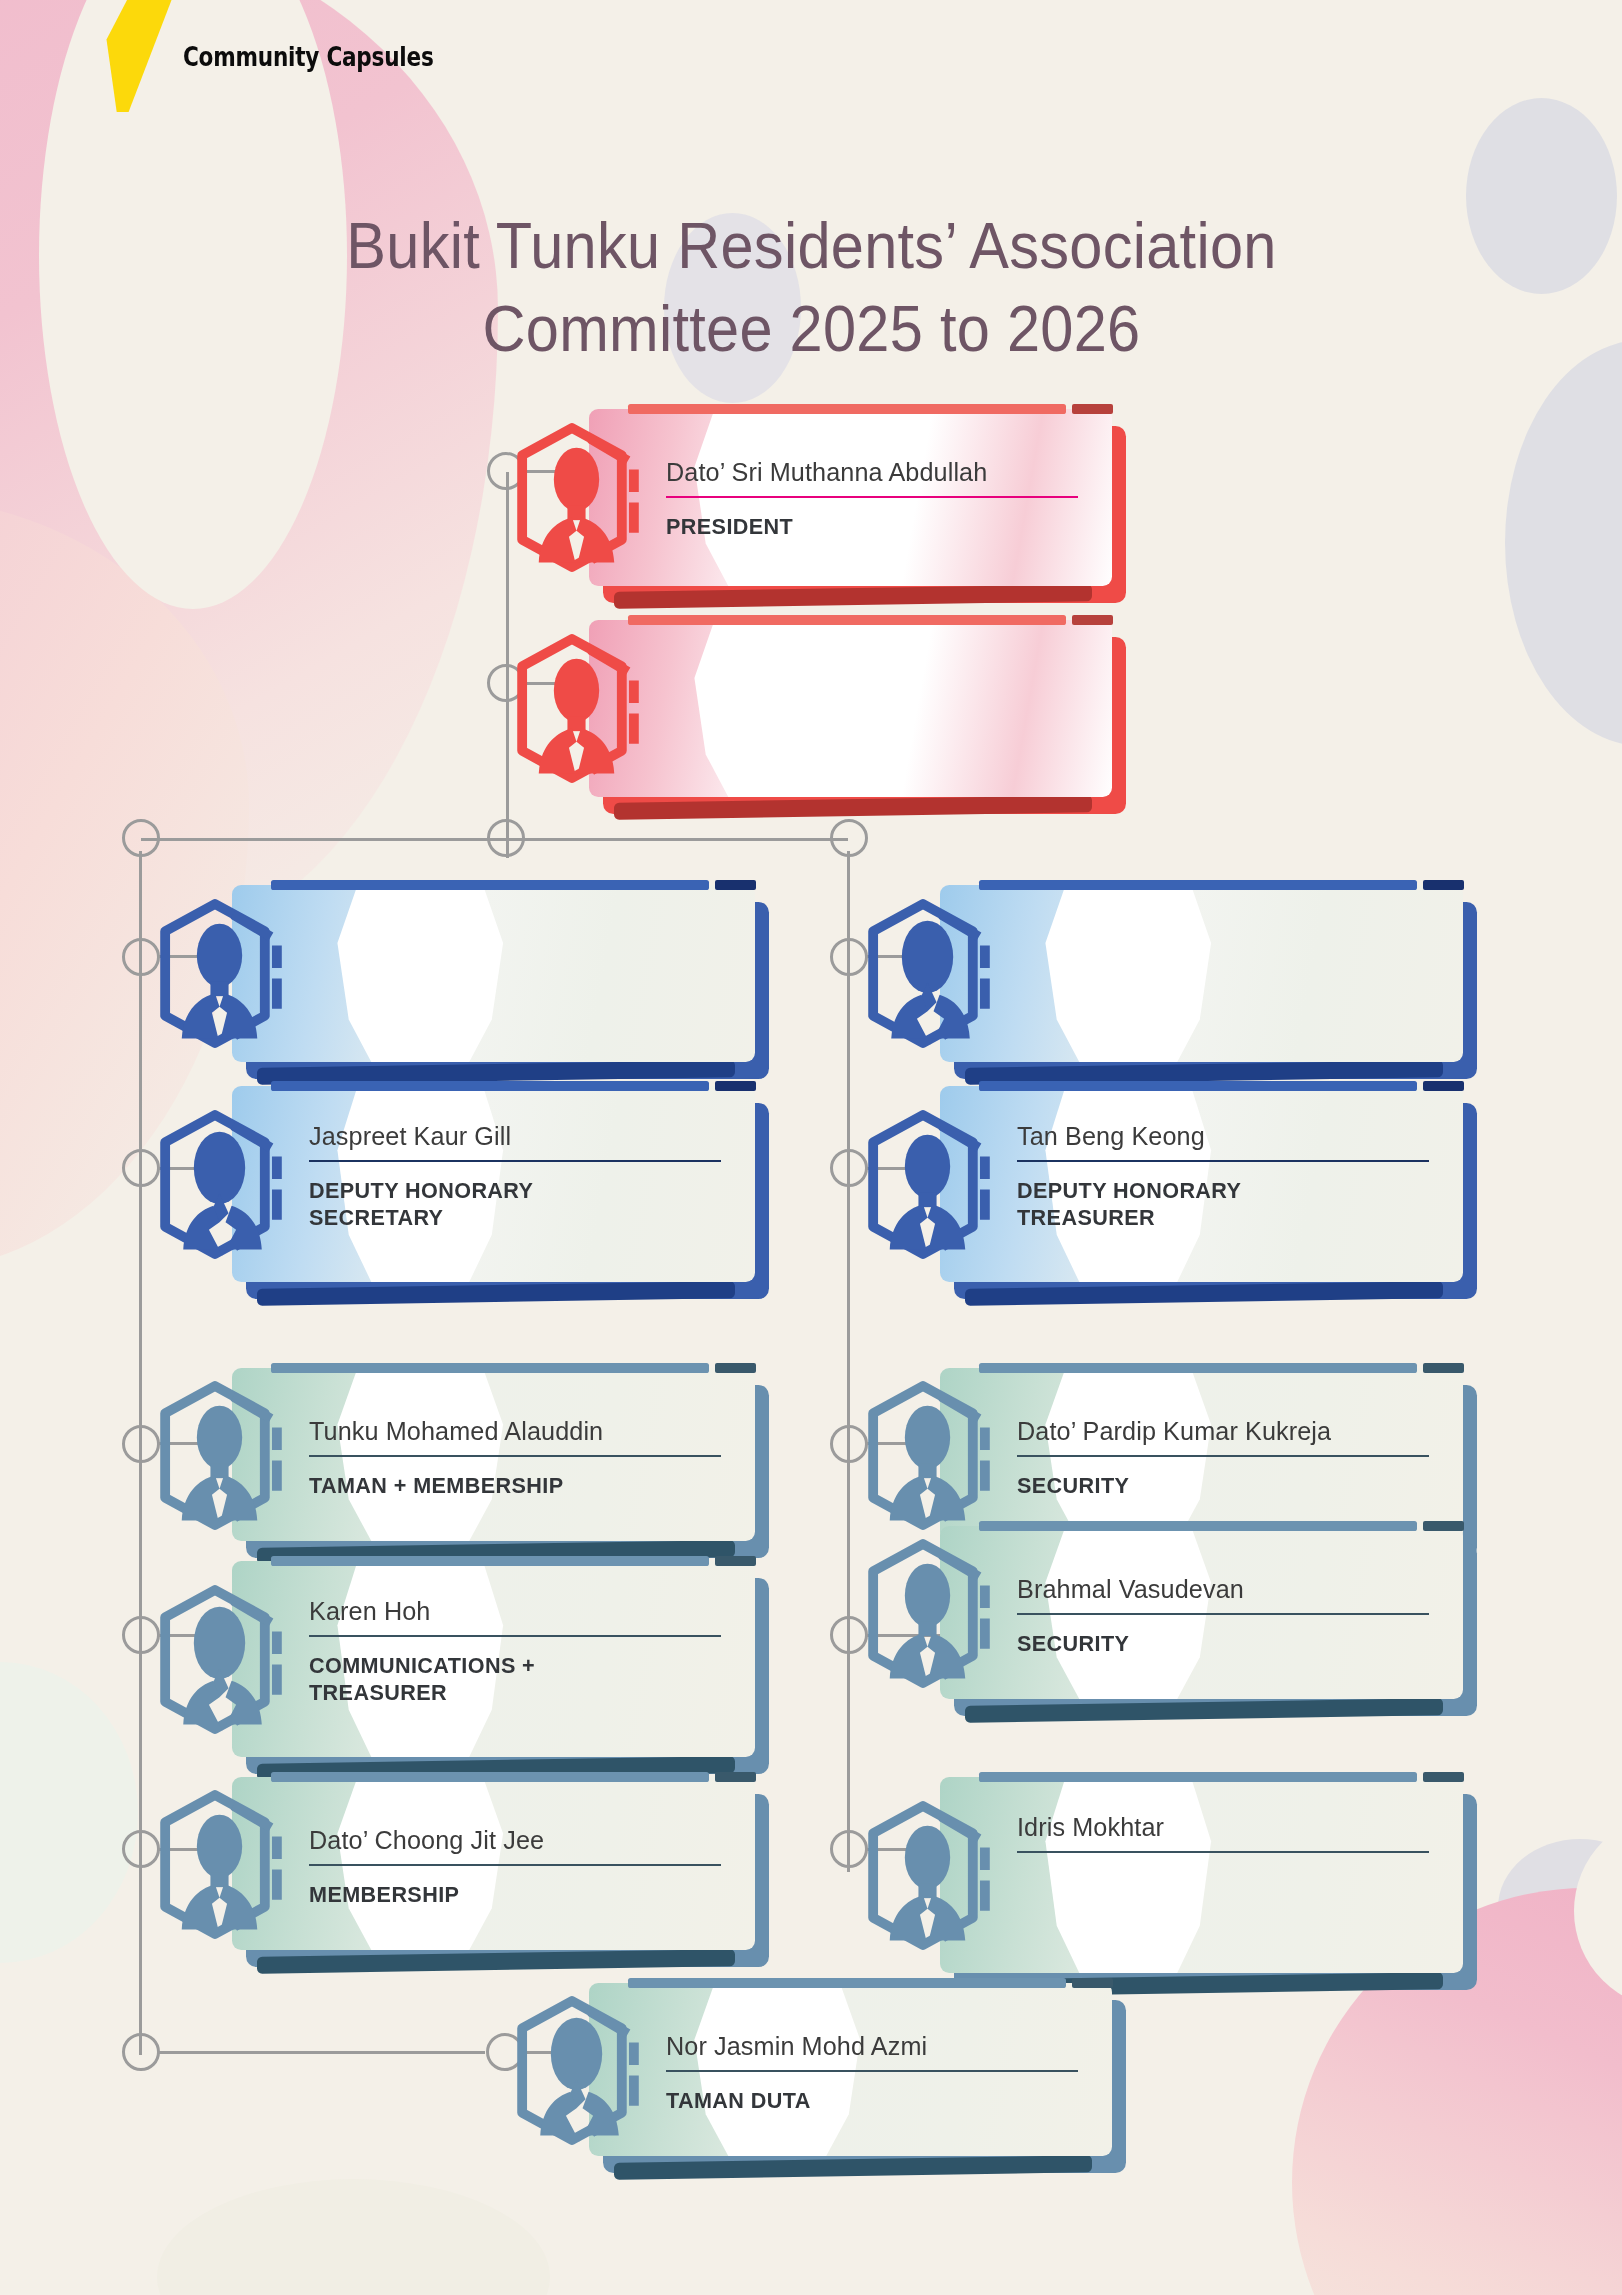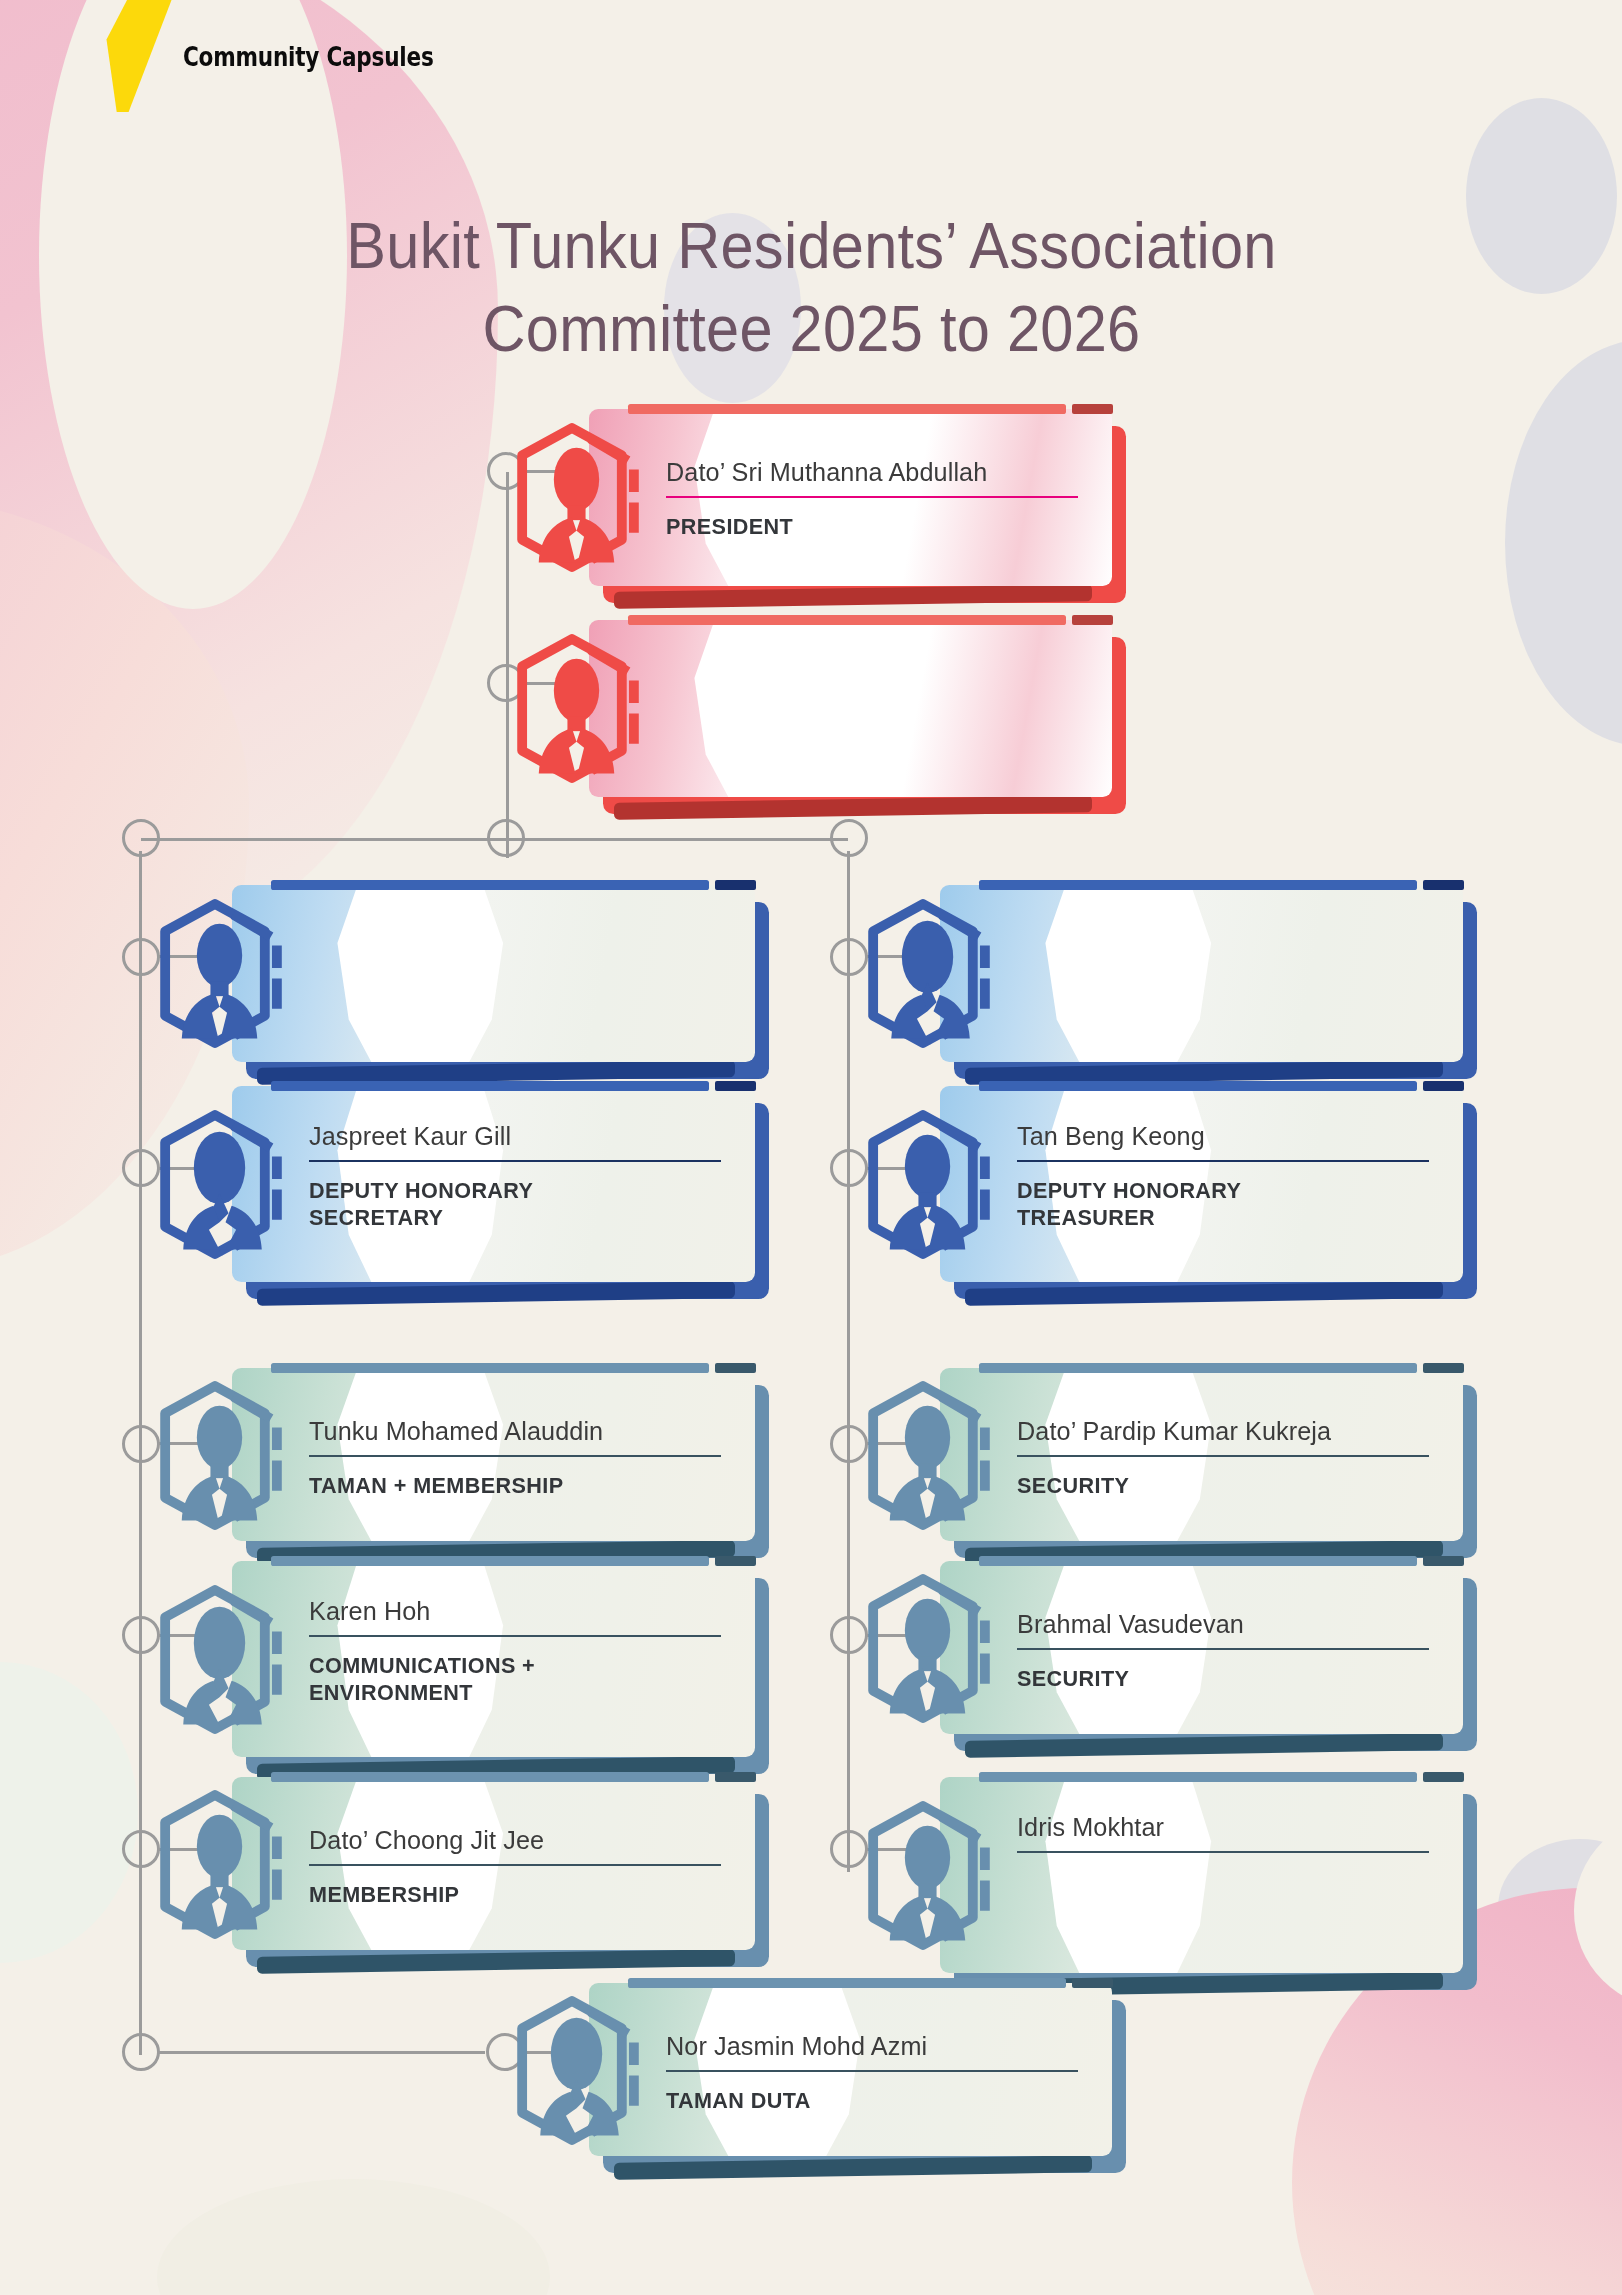--- a/index.html
+++ b/index.html
@@ -421,24 +421,24 @@
       <ellipse cx="100" cy="78" rx="34" ry="48" fill="#688fae"></ellipse>
        <path d="M100 112 L88 138 L100 150 L112 138 Z" fill="#688fae"></path>
        <path d="M52 186 c2-34 20-52 40-58 l8 22 -14 10 18 34 18-34 -14-10 8-22
                 c20 6 38 24 40 58 z" fill="#688fae"></path>
     </svg>
       </div>
     <div class="txt" style="left:77px;top:35px;width:419px;">
       <div class="name">Karen Hoh</div>
       <div class="rule" style="width:412px;"></div>
       <div class="role">COMMUNICATIONS +
-ENVIRONMENT</div>
-    </div>
-    </div>
-    <div class="card t-teal" style="left: 940px; top: 1561px; width: 523px; height: 173px;">
+TREASURER</div>
+    </div>
+    </div>
+    <div class="card t-teal" style="left: 940px; top: 1526px; width: 523px; height: 173px;">
     <div class="frame" style="left:14.4px;top:17px;width:523px;height:173px;"></div>
     <div class="shadowbar" style="left:25px;top:176px;width:478px;height:17px;
                 transform:skewY(-0.9deg);"></div>
     <div class="body">
       <div class="grad"></div>
       <div class="vase"></div>
     </div>
     <div class="topbar" style="left:39px;top:-5.2px;width:438px;"></div>
     <div class="topdash" style="left:483px;top:-5.2px;"></div>
     <div class="badge" style="left:-88px;top:11.5px;">

